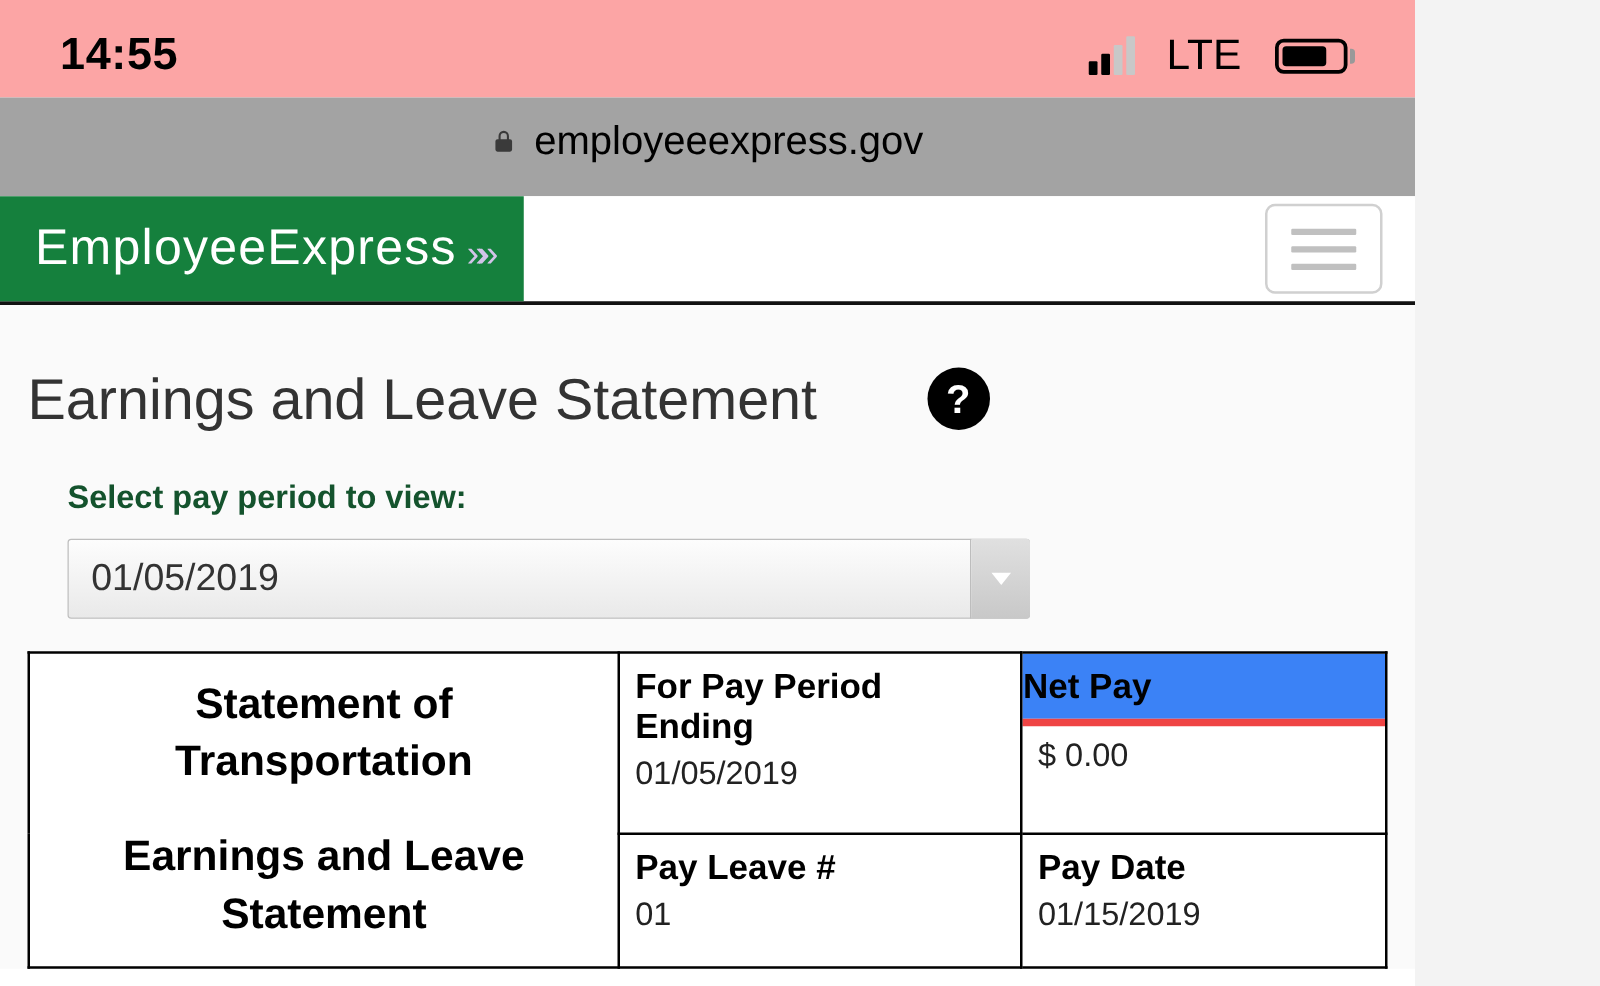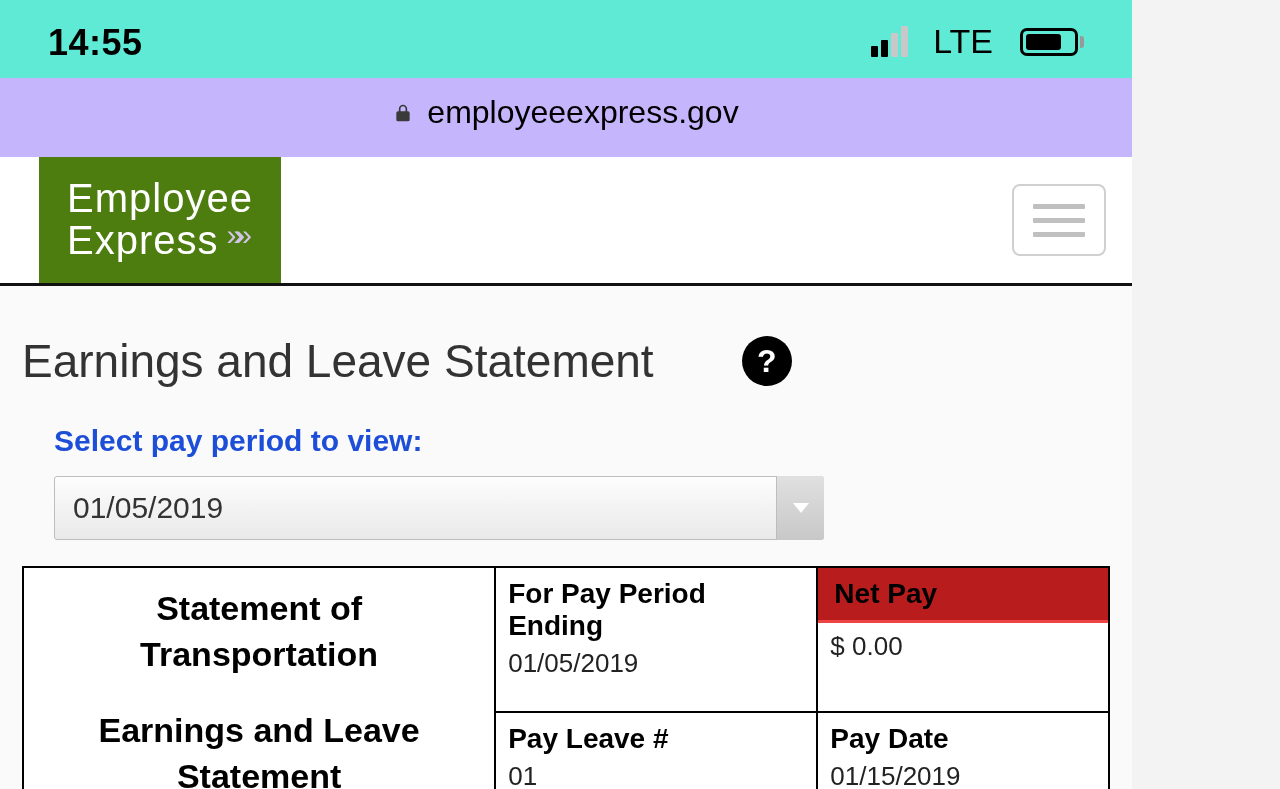--- a/index.html
+++ b/index.html
@@ -17,23 +17,23 @@
     .device-frame {
       width: 1132px;
       height: 789px;
       background: #fff;
       position: relative;
     }
     
     .status-bar {
       display: flex;
       justify-content: space-between;
-      align-items: flex-start;
+      align-items: flex-end;
       padding: 22px 48px 14px 48px;
-      background: #5eead4;
+      background: #fca5a5;
       font-size: 36px;
       font-weight: 700;
       color: #000;
     }
     .status-left {
       letter-spacing: 0.5px;
     }
     .status-right {
       display: flex;
       align-items: center;
@@ -84,51 +84,50 @@
       border-radius: 0 3px 3px 0;
       margin-left: 2px;
     }
     
     .url-bar {
       display: flex;
       justify-content: center;
       align-items: center;
       gap: 14px;
       padding: 16px 0 26px 0;
-      background: #c4b5fd;
+      background: #a3a3a3;
       font-size: 32px;
       color: #000;
     }
     .lock-icon {
       width: 20px;
       height: 22px;
     }
     
     .app-header {
       display: flex;
       justify-content: space-between;
       align-items: center;
       background: #fff;
       border-bottom: 3px solid #111;
     }
     .brand {
-      background: #4d7c0f;
+      background: #15803d;
       color: #fff;
       padding: 20px 28px 22px 28px;
       font-size: 40px;
       font-weight: 300;
       line-height: 1.05;
       letter-spacing: 1px;
       display: flex;
-      flex-direction: column;
-      margin-left: 39px;
+      flex-direction: row;
     }
     .brand-row2 {
       display: flex;
-      align-items: flex-start;
+      align-items: flex-end;
       gap: 8px;
     }
     .chevrons {
       font-size: 30px;
       letter-spacing: -8px;
       color: #d1c4e8;
     }
     .hamburger {
       width: 94px;
       height: 72px;
@@ -172,23 +171,23 @@
       background: #000;
       color: #fff;
       display: flex;
       align-items: center;
       justify-content: center;
       font-size: 32px;
       font-weight: 700;
       cursor: pointer;
     }
     .select-label {
-      font-size: 30px;
-      font-weight: 700;
-      color: #1d4ed8;
+      font-size: 26px;
+      font-weight: 700;
+      color: #14532d;
       margin-left: 32px;
       margin-bottom: 18px;
     }
     .select-wrap {
       margin: 0 32px 26px 32px;
       position: relative;
       width: 770px;
     }
     .select-field {
       width: 100%;
@@ -247,34 +246,34 @@
       line-height: 1.35;
     }
     .info-label {
       font-size: 28px;
       font-weight: 700;
       color: #000;
       padding: 10px 12px 4px 12px;
       display: block;
     }
     .info-label.highlight {
-      background: #b91c1c;
-      padding: 10px 16px;
+      background: #3b82f6;
+      padding: 10px 0;
     }
     .info-value {
       font-size: 26px;
       font-weight: 400;
       color: #222;
       padding: 2px 12px 10px 12px;
       display: block;
     }
     .cell-mid { width: 330px; border-radius: 31px; }
     .cell-right { width: 298px; }
     .netpay-value {
-      border-top: 3px solid #ef4444;
+      border-top: 6px solid #ef4444;
       padding-top: 8px;
     }
   </style>
 </head>
 <body>
 
 <div class="device-frame">
 
   <div class="status-bar">
     <div class="status-left">14:55</div>

